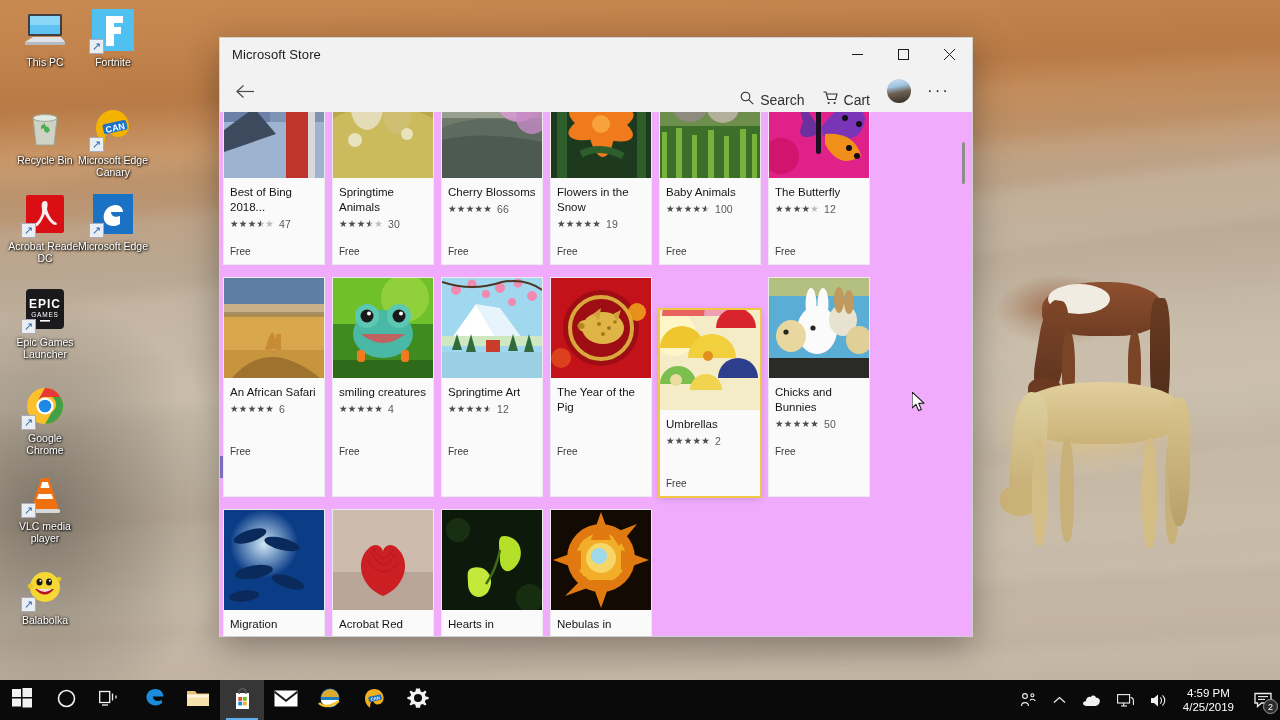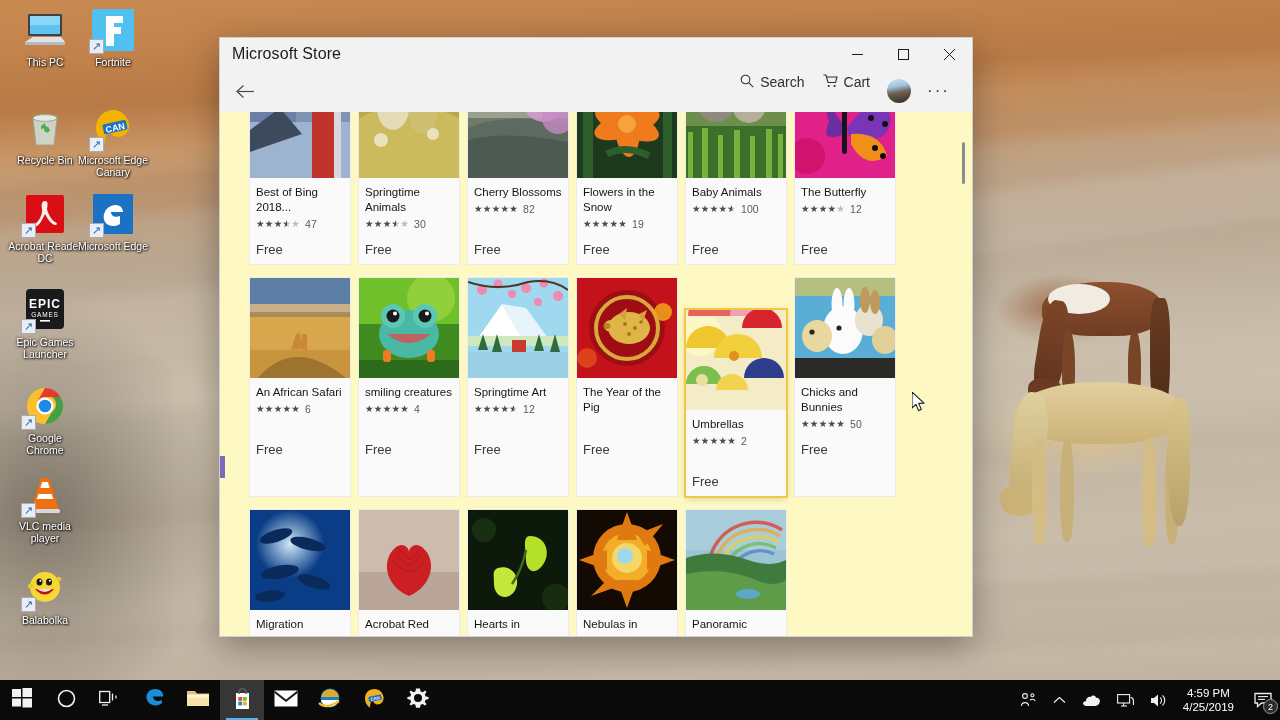--- a/index.html
+++ b/index.html
@@ -82,21 +82,21 @@
     position: absolute; left: 220px; top: 38px; width: 752px; height: 598px;
     background: #f2f2f2;
     box-shadow: 0 0 0 1px #d0d0d0, 0 10px 34px rgba(0,0,0,.35);
     display: flex; flex-direction: column;
   }
   .titlebar {
     height: 32px; background: #f2f2f2; display: flex; align-items: center;
     flex: 0 0 32px;
   }
   .titlebar .title {
-    font-size: 16px; color: #1b1b1b; padding-left: 12px; letter-spacing: .1px;
+    font-size: 13px; color: #1b1b1b; padding-left: 12px; letter-spacing: .1px;
   }
   .titlebar .spacer { flex: 1; }
   .wbtn {
     width: 46px; height: 32px; display: flex; align-items: center; justify-content: center;
     color: #1b1b1b;
   }
 
   .navbar {
     height: 42px; flex: 0 0 42px; display: flex; align-items: center;
     padding: 0 14px 0 8px; background: #f2f2f2;
@@ -109,49 +109,49 @@
     position: relative; font-size: 14.5px; color: #585858; padding: 0 10px;
     height: 42px; display: flex; align-items: center; white-space: nowrap;
   }
   .navtab.active { color: #131313; font-weight: 600; }
   .navtab.active::after {
     content: ""; position: absolute; left: 10px; right: 10px; bottom: 7px;
     height: 2.5px; background: #0078d7;
   }
   .navbar .grow { flex: 1; }
   .navaction {
-    display: flex; align-items: flex-start; gap: 6px; font-size: 14px;
+    display: flex; align-items: flex-end; gap: 6px; font-size: 14px;
     color: #303030; padding: 0 9px; height: 34px;
   }
   .avatar {
     width: 24px; height: 24px; border-radius: 50%; margin: 0 8px;
     background: linear-gradient(170deg,#cfe3f2 0%,#9ec2dd 32%,#6f6152 55%,#2f2a22 100%);
   }
   .ellipsis { letter-spacing: 2px; font-size: 17px; color: #303030; padding: 0 8px; }
 
   .content {
-    flex: 1; position: relative; overflow: hidden; background: #fef9c3;
-    padding: 0 30px;
+    flex: 1; position: relative; overflow: hidden; background: #f0abfc;
+    padding: 0 4px;
   }
   .grid-row { display: flex; gap: 9px; margin-bottom: 14px; }
   .card {
     width: 100px; background: #fafafa; position: relative;
     box-shadow: 0 0 0 1px #ebebeb;
   }
   .card .thumb { width: 100px; height: 100px; position: relative; overflow: hidden; }
   .card .meta { padding: 7px 6px 0 6px; height: 86px; position: relative; }
   .card .ctitle {
     font-size: 11.5px; line-height: 14.5px; color: #151515; font-weight: 400;
     max-height: 30px; overflow: hidden;
   }
   .card .rating { display: flex; align-items: center; gap: 2px; margin-top: 3px; height: 13px; }
   .card .stars { font-size: 9.5px; letter-spacing: .3px; color: #4c4c4c; line-height: 1; position: relative; }
   .card .stars .empty { color: #bdbdbd; }
   .card .count { font-size: 10.5px; color: #5a5a5a; margin-left: 3px; }
-  .card .price { position: absolute; left: 6px; bottom: 7px; font-size: 13px; color: #3a3a3a; }
+  .card .price { position: absolute; left: 6px; bottom: 7px; font-size: 10px; color: #3a3a3a; }
   .card.hovered { box-shadow: 0 0 0 2px #f2c744, 0 2px 8px rgba(0,0,0,.2); margin-top: 32px; }
 
   .scrolltrack {
     position: absolute; right: 3px; top: 0; bottom: 0; width: 12px;
   }
   .scrollthumb {
     position: absolute; right: 4px; top: 30px; width: 3px; height: 42px;
     background: #8d8d8d; border-radius: 2px;
   }
   .edge-accent {
@@ -418,21 +418,21 @@
       <path d="M0 50 Q35 34 100 46 L100 100 L0 100 Z" fill="#5d6a5f"></path>
       <path d="M0 62 Q40 52 100 64 L100 100 L0 100 Z" fill="#4d5a51"></path>
       <circle cx="76" cy="22" r="22" fill="#d59bd0" opacity=".85"></circle>
       <circle cx="90" cy="40" r="16" fill="#c78ac5" opacity=".8"></circle>
       <circle cx="58" cy="12" r="12" fill="#e0aad9" opacity=".7"></circle>
               </svg></div>
        <div class="meta">
          <div class="ctitle">Cherry Blossoms</div>
          <div class="rating">
             <span class="stars">★★★★★</span>
-            <span class="count">82</span>
+            <span class="count">66</span>
           </div>
          <div class="price">Free</div>
        </div>
           </div>
           <div class="card">
             <div class="thumb"><svg width="100" height="100" viewBox="0 0 100 100" preserveAspectRatio="none">
                 <rect width="100" height="100" fill="#1d3a1f"></rect>
       <rect x="6" y="0" width="10" height="100" fill="#2f5e2d"></rect>
       <rect x="86" y="0" width="9" height="100" fill="#2f5e2d"></rect>
       <g fill="#f07b1d">
@@ -731,40 +731,20 @@
                   <polygon points="2,50 30,40 30,60"></polygon>
       <polygon points="86,14 68,36 60,24"></polygon>
                   <polygon points="14,86 34,66 42,76"></polygon>
                 </g>
               </svg></div>
        <div class="meta">
          <div class="ctitle">Nebulas in</div>
 
        </div>
           </div>
-          <div class="card">
-            <div class="thumb"><svg width="100" height="100" viewBox="0 0 100 100" preserveAspectRatio="none">
-                <rect width="100" height="100" fill="#9cc4d4"></rect>
-      <rect x="0" y="0" width="100" height="40" fill="#aacddc"></rect>
-      <g fill="none" stroke-width="3.4">
-        <path d="M44 100 A44 44 0 0 1 96 20" stroke="#d84a3c" opacity=".85"></path>
-        <path d="M48 100 A40 40 0 0 1 94 26" stroke="#e8a83a" opacity=".8"></path>
-        <path d="M52 100 A36 36 0 0 1 92 32" stroke="#e4d14a" opacity=".8"></path>
-        <path d="M56 100 A32 32 0 0 1 90 38" stroke="#6fb84e" opacity=".75"></path>
-        <path d="M60 100 A28 28 0 0 1 88 44" stroke="#4a7fc0" opacity=".7"></path>
-                </g>
-      <path d="M0 48 Q30 38 62 50 Q84 58 100 50 L100 100 L0 100 Z" fill="#3f7b3c"></path>
-      <path d="M0 64 Q36 56 70 70 Q88 78 100 70 L100 100 L0 100 Z" fill="#5f9c4a"></path>
-      <ellipse cx="62" cy="84" rx="12" ry="5" fill="#5aa9c8"></ellipse>
-              </svg></div>
-       <div class="meta">
-         <div class="ctitle">Panoramic</div>
-
-       </div>
-          </div>
         </div>
       </div>
     <div class="scrolltrack">
       <div class="scrollthumb"></div>
     </div>
   </div>
 
   <div class="cursor-arrow">
     <svg width="14" height="21" viewBox="0 0 14 21">
       <polygon points="0,0 0,16 4,12.4 6.6,18.6 9.3,17.4 6.7,11.4 12,11.2" fill="#ffffff" stroke="#1a1a1a" stroke-width="1.1" stroke-linejoin="round"></polygon>

